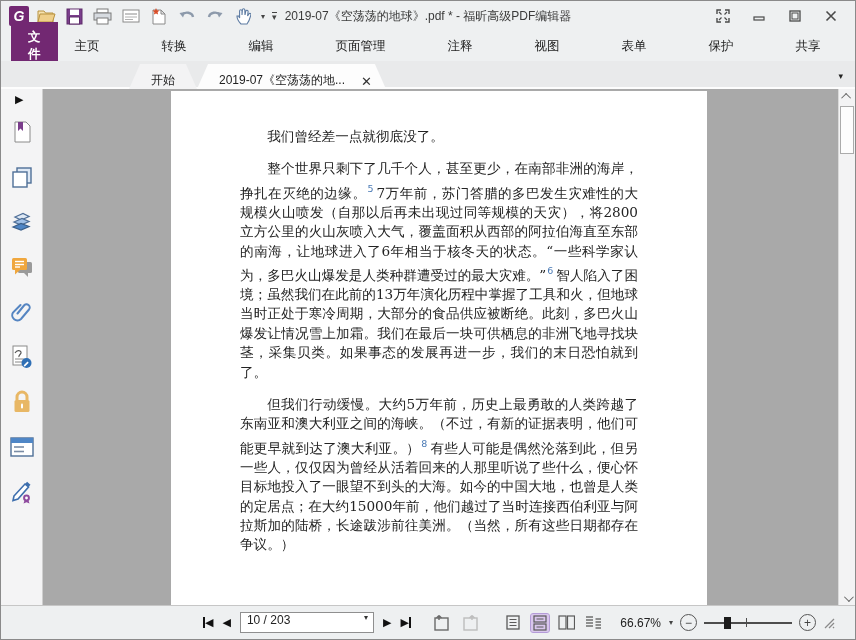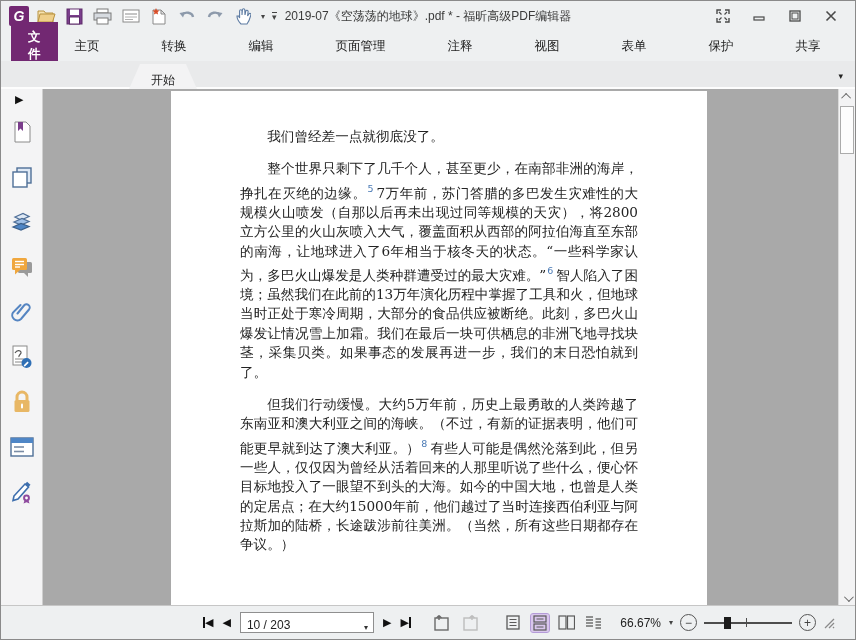--- a/index.html
+++ b/index.html
@@ -58,21 +58,21 @@
   .chevron.up{transform:rotate(45deg) translateY(2px);}
   .chevron.down{transform:rotate(225deg) translateY(2px);}
   .vs-thumb{position:absolute;top:17px;left:1px;right:1px;height:46px;background:#fdfdfd;border:1px solid #ababab;}
   
   .statusbar{position:absolute;left:0;right:0;bottom:0;height:33px;background:#eef0f1;
              border-top:1px solid #c6c6c6;display:flex;align-items:center;font-size:12px;color:#222;}
   .sb-left{display:flex;align-items:center;gap:9px;padding-left:202px;}
   .navg{font-size:11px;color:#111;display:flex;align-items:center;}
   .navg .bar{width:2px;height:11px;background:#111;}
   .page-combo{width:134px;height:21px;background:#fff;border:1px solid #8f8f8f;display:flex;
-              align-items:flex-end;font-size:12px;padding-left:6px;box-sizing:border-box;}
+              align-items:flex-start;font-size:12px;padding-left:6px;box-sizing:border-box;}
   .page-combo .cval{flex:1;}
   .page-combo .drop{font-size:8px;color:#333;padding-right:5px;}
   .vicon{width:18px;height:18px;display:flex;align-items:center;justify-content:center;border-radius:2px;}
   .vicon.active{background:#d9c6ec;outline:1px solid #b49bd8;}
   .sb-right{margin-left:auto;display:flex;align-items:center;gap:7px;padding-right:20px;}
   .zoomtxt{color:#222;}
   .zcirc{width:15px;height:15px;border:1.3px solid #555;border-radius:50%;display:flex;align-items:center;
          justify-content:center;font-size:12px;color:#444;line-height:0;}
   .slider{position:relative;width:88px;height:14px;}
   .slider .track{position:absolute;top:6.5px;left:0;right:0;height:1.6px;background:#4d4d4d;}
@@ -204,20 +204,24 @@
         <span class="ph">查找</span>
 
       </div>
 
     </div>
   </div>
 
   <div class="tabbar">
     <div class="tab start">
       <span>开始</span>
+    </div>
+    <div class="tab active">
+      <span>2019-07《空荡荡的地...</span>
+      <span class="close">✕</span>
     </div>
     <span class="tab-overflow">▾</span>
   </div>
 
   <div class="main">
 
     <div class="sidebar">
       <span class="side-expand">▶</span>
       <div class="sicon">
         <svg width="20" height="22" viewBox="0 0 20 22">

